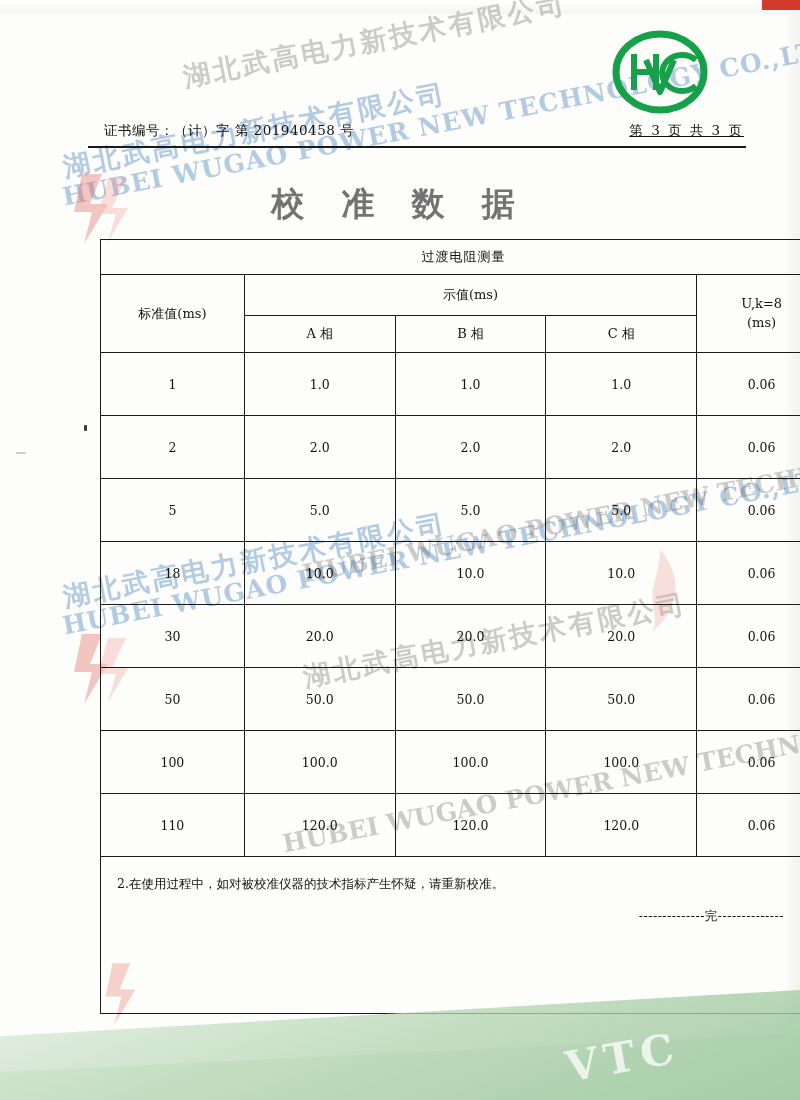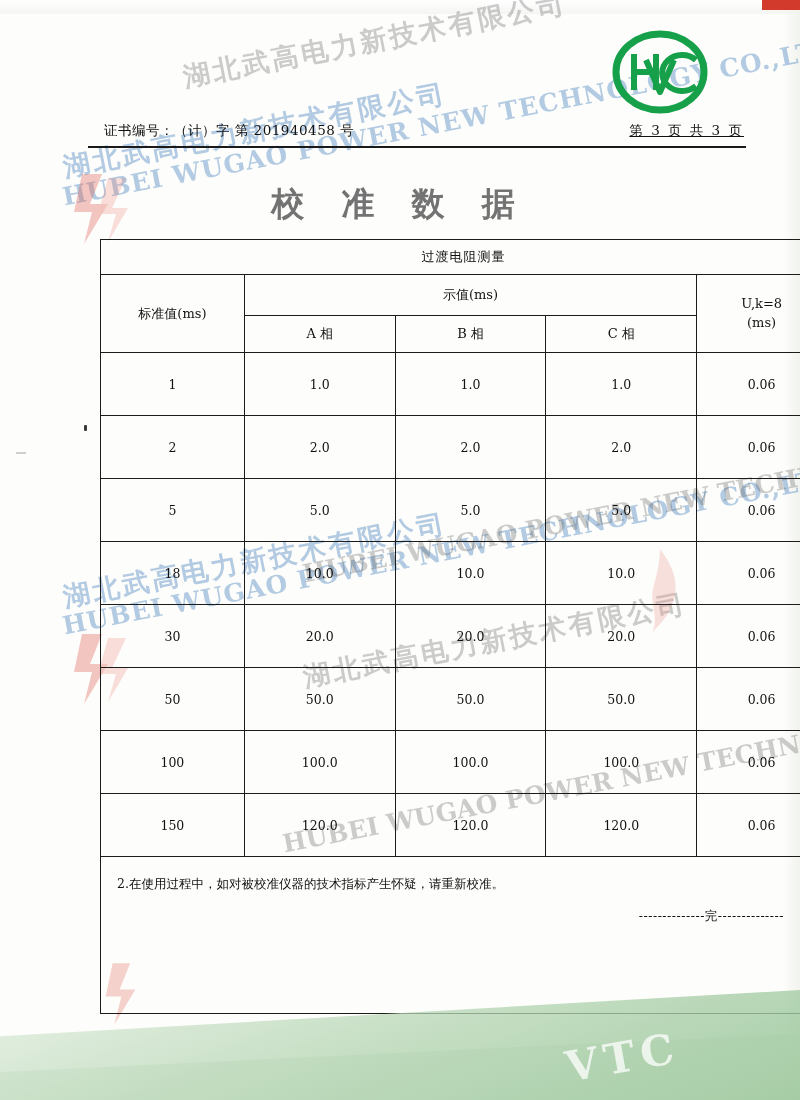--- a/index.html
+++ b/index.html
@@ -347,21 +347,21 @@
           <td>0.06</td>
         </tr>
         <tr class="r-data">
           <td>100</td>
           <td>100.0</td>
           <td>100.0</td>
           <td>100.0</td>
           <td>0.06</td>
         </tr>
         <tr class="r-data">
-          <td>150</td>
+          <td>110</td>
           <td>120.0</td>
           <td>120.0</td>
           <td>120.0</td>
           <td>0.06</td>
         </tr>
       </tbody>
     </table>
 
     <div class="notes">
       <div>2.在使用过程中，如对被校准仪器的技术指标产生怀疑，请重新校准。</div>

